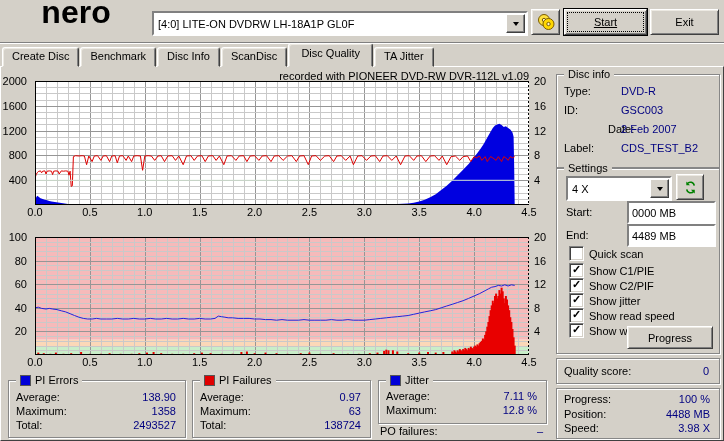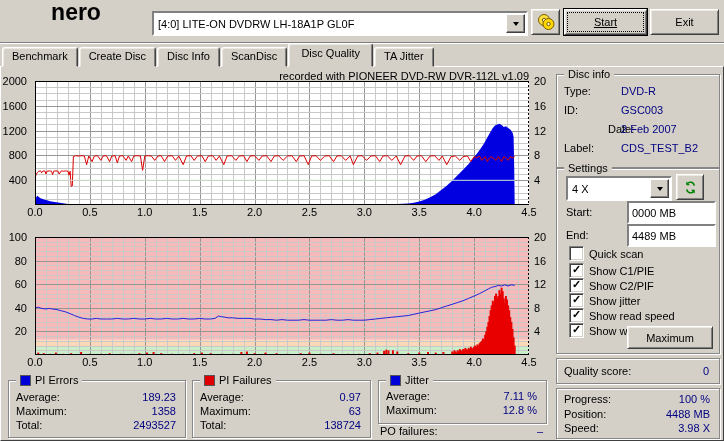--- a/index.html
+++ b/index.html
@@ -12,21 +12,21 @@
           box-shadow:inset 1px 1px 0 #ece9e2,inset -1px -1px 0 #808080;}
   .btn{display:flex;align-items:center;justify-content:center;cursor:default;}
   .btn-default{box-shadow:0 0 0 1px #000,inset 1px 1px 0 #ece9e2,inset -1px -1px 0 #808080;
                outline:1px dotted #000;outline-offset:-4px;}
   .group{border:1px solid #878787;box-shadow:inset 1px 1px 0 #ffffff,1px 1px 0 #ffffff;}
   .legend{position:absolute;top:-7px;left:7px;background:#d4d0c8;padding:0 4px;display:flex;align-items:center;gap:4px;}
   .sq{width:9px;height:9px;border:1px solid #555;display:inline-block;}
   .row{position:absolute;left:7px;right:9px;display:flex;justify-content:space-between;}
   .hsep{position:absolute;left:0;right:0;height:0;border-top:1px solid #808080;border-bottom:1px solid #ffffff;}
   
-  .logo1{font-size:23px;font-weight:bold;letter-spacing:0px;line-height:22px;}
+  .logo1{font-size:32px;font-weight:bold;letter-spacing:0px;line-height:22px;}
   .logo2{font-size:13px;font-weight:bold;font-style:italic;letter-spacing:0.5px;}
   .combo{background:#fff;border:2px solid;border-color:#808080 #ffffff #ffffff #808080;display:flex;align-items:center;}
   .combo .txt{flex:1;padding-left:4px;white-space:nowrap;overflow:hidden;}
   .drop{width:17px;align-self:stretch;margin:1px;background:#d4d0c8;border:1px solid;
         border-color:#fff #404040 #404040 #fff;box-shadow:inset -1px -1px 0 #808080;
         display:flex;align-items:center;justify-content:center;}
   .tri{width:0;height:0;border-left:3px solid transparent;border-right:3px solid transparent;border-top:4px solid #000;}
   
   .tabbar{position:absolute;left:2px;top:45px;height:22px;display:flex;align-items:flex-end;z-index:4;}
   .tab{position:relative;height:18px;line-height:17px;padding:0 9px;background:#d4d0c8;
@@ -83,22 +83,22 @@
   <div class="raised btn btn-default abs" style="left:564px;top:9px;width:81px;height:24px;">
     <span style="text-decoration:underline;text-decoration-skip-ink:none;">Start</span>
   </div>
   <div class="raised btn abs" style="left:650px;top:9px;width:67px;height:24px;">
     <span>Exit</span>
   </div>
 
   <div class="hsep" style="top:42px;"></div>
 
   <div class="tabbar">
+    <div class="tab"><span>Create Disc</span></div>
     <div class="tab"><span>Benchmark</span></div>
-    <div class="tab"><span>Create Disc</span></div>
     <div class="tab"><span>Disc Info</span></div>
     <div class="tab"><span>ScanDisc</span></div>
     <div class="tab active"><span>Disc Quality</span></div>
     <div class="tab"><span>TA Jitter</span></div>
   </div>
 
   <div class="panel"></div>
 
   <div class="abs" style="left:35px;top:70px;width:494px;text-align:right;z-index:2;">recorded with PIONEER DVD-RW  DVR-112L v1.09</div>
 
@@ -481,21 +481,21 @@
         </span>
       <span>Show read speed</span>
     </div>
     <div class="cbrow" style="left:12px;top:154px;">
       <span class="cb on">
           <span class="mark">✓</span>
         </span>
       <span>Show write speed</span>
     </div>
     <div class="raised btn abs" style="left:70px;top:157px;width:84px;height:21px;">
-      <span>Maximum</span>
+      <span>Progress</span>
     </div>
   </div>
 
   <div class="group abs" style="left:556px;top:358px;width:162px;height:24px;z-index:2;">
     <div class="lbl" style="left:7px;top:6px;">Quality score:</div>
     <div class="val-r" style="right:10px;top:6px;">0</div>
   </div>
 
   <div class="group abs" style="left:556px;top:388px;width:162px;height:49px;z-index:2;">
     <div class="row" style="top:4px;">
@@ -512,21 +512,21 @@
       </div>
   </div>
 
   <div class="group abs" style="left:8px;top:380px;width:176px;height:56px;z-index:2;">
     <div class="legend">
         <span class="sq" style="background-color: rgb(0, 0, 216);"></span>
         <span>PI Errors</span>
       </div>
     <div class="row" style="top:10px;">
         <span>Average:</span>
-        <span class="navy">189.23</span>
+        <span class="navy">138.90</span>
       </div>
     <div class="row" style="top:24px;">
         <span>Maximum:</span>
         <span class="navy">1358</span>
       </div>
     <div class="row" style="top:38px;">
         <span>Total:</span>
         <span class="navy">2493527</span>
       </div>
   </div>

